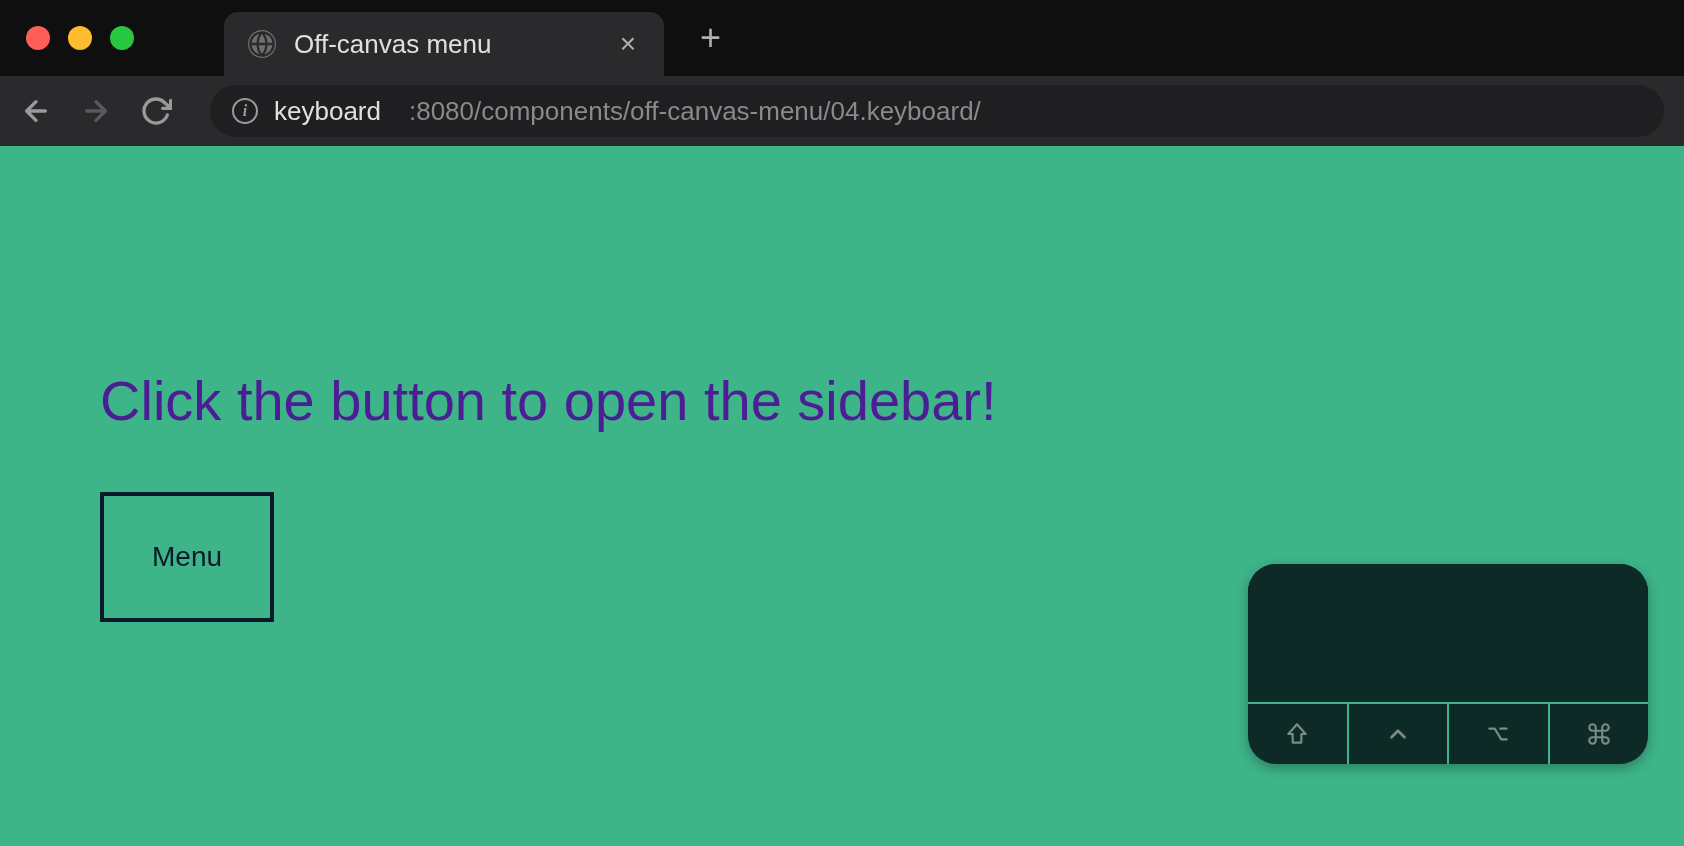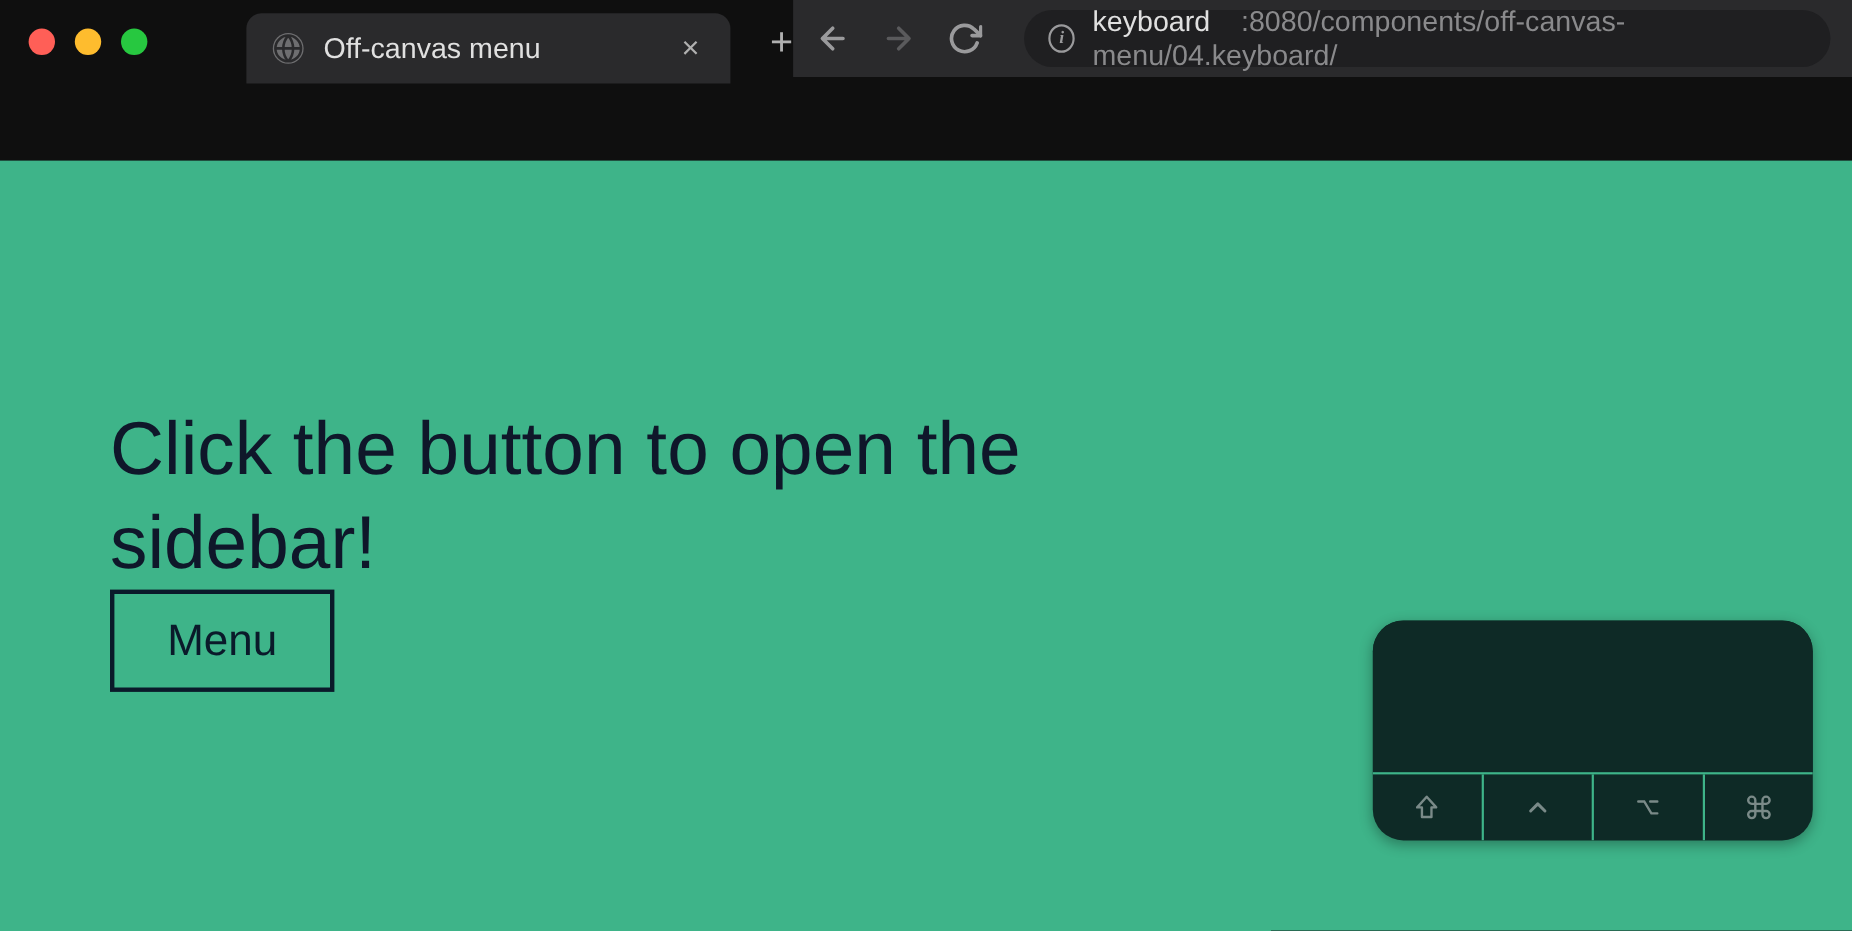--- a/index.html
+++ b/index.html
@@ -14,21 +14,21 @@
       height: 846px;
       overflow: hidden;
       background: #0f0f0f;
     }
 
     
     .browser-chrome {
       background: #0f0f0f;
       height: 146px;
       display: flex;
-      flex-direction: row;
+      flex-direction: column;
     }
 
     .tab-bar {
       height: 76px;
       display: flex;
       align-items: center;
       padding-left: 26px;
       gap: 8px;
     }
 
@@ -157,34 +157,35 @@
 
     
     .page-content {
       background: #3eb489;
       height: 700px;
       padding: 220px 100px 0 100px;
       position: relative;
     }
 
     .heading {
-      font-size: 68px;
+      font-size: 56px;
       font-weight: 400;
-      color: #0f172a;
+      color: #4c1d95;
       line-height: 1.25;
+      margin-bottom: 56px;
       max-width: 1000px;
     }
 
     .menu-button {
       border: 4px solid #0a1a2a;
       background: transparent;
       color: #0a1a2a;
-      font-size: 40px;
+      font-size: 28px;
       font-weight: 400;
-      padding: 20px 48px;
+      padding: 45px 48px;
       cursor: pointer;
       font-family: inherit;
     }
 
     
     .modifier-overlay {
       position: absolute;
       right: 36px;
       bottom: 82px;
       width: 400px;

